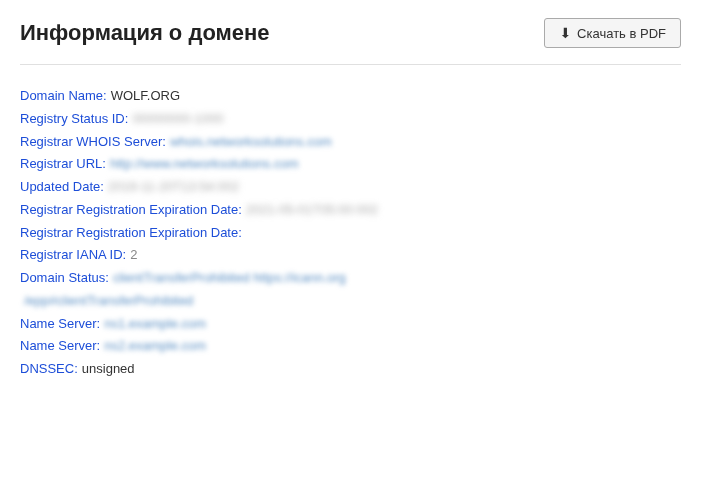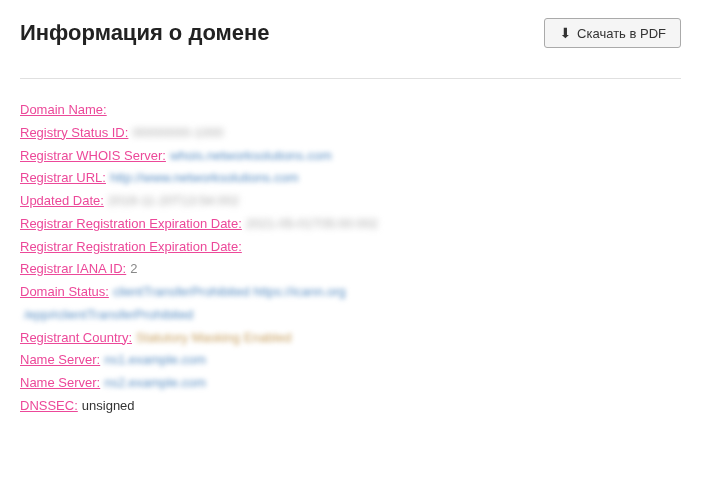--- a/index.html
+++ b/index.html
@@ -17,21 +17,21 @@
       background: #fff;
       padding: 18px 20px;
     }
 
     .header-row {
       display: flex;
       align-items: center;
       justify-content: space-between;
       margin-bottom: 20px;
       border-bottom: 1px solid #e0e0e0;
-      padding-bottom: 30px;
+      padding-bottom: 16px;
     }
 
     .page-title {
       font-size: 22px;
       font-weight: bold;
       color: #222;
     }
 
     .download-btn {
       display: flex;
@@ -54,23 +54,22 @@
       line-height: 1.75;
       font-size: 13px;
     }
 
     .whois-line {
       display: flex;
       flex-wrap: wrap;
     }
 
     .field-label {
-      color: #ec4899;
+      color: #1d4ed8;
       white-space: nowrap;
-      text-decoration: underline;
     }
 
     .field-value {
       color: #888;
       margin-left: 4px;
     }
 
     .field-value.blurred {
       color: #aaa;
       filter: blur(3px);
@@ -100,20 +99,21 @@
     <button class="download-btn">
       <span class="download-icon">⬇</span>
       <span>Скачать в PDF</span>
     </button>
   </div>
 
   <div class="whois-content">
 
     <div class="whois-line">
       <span class="field-label">Domain Name:</span>
+      <span class="field-value" style="color:#333; margin-left:4px; font-weight:normal;">WOLF.ORG</span>
     </div>
 
     <div class="whois-line">
       <span class="field-label">Registry Status ID:</span>
       <span class="field-value blurred">00000000-1000</span>
     </div>
 
     <div class="whois-line">
       <span class="field-label">Registrar WHOIS Server:</span>
       <span class="field-value link-style">whois.networksolutions.com</span>
@@ -149,24 +149,20 @@
     <div class="whois-line">
       <span class="field-label">Domain Status:</span>
       <span class="field-value link-style" style="margin-left:4px;">clientTransferProhibited https://icann.org</span>
     </div>
     <div class="whois-line indent">
       <span class="field-value link-style">/epp#clientTransferProhibited</span>
     </div>
 
 
 
-    <div class="whois-line">
-      <span class="field-label">Registrant Country:</span>
-      <span class="field-value orange-blur">Statutory Masking Enabled</span>
-    </div>
 
     <div class="whois-line">
       <span class="field-label">Name Server:</span>
       <span class="field-value link-style">ns1.example.com</span>
     </div>
 
     <div class="whois-line">
       <span class="field-label">Name Server:</span>
       <span class="field-value link-style">ns2.example.com</span>
     </div>

